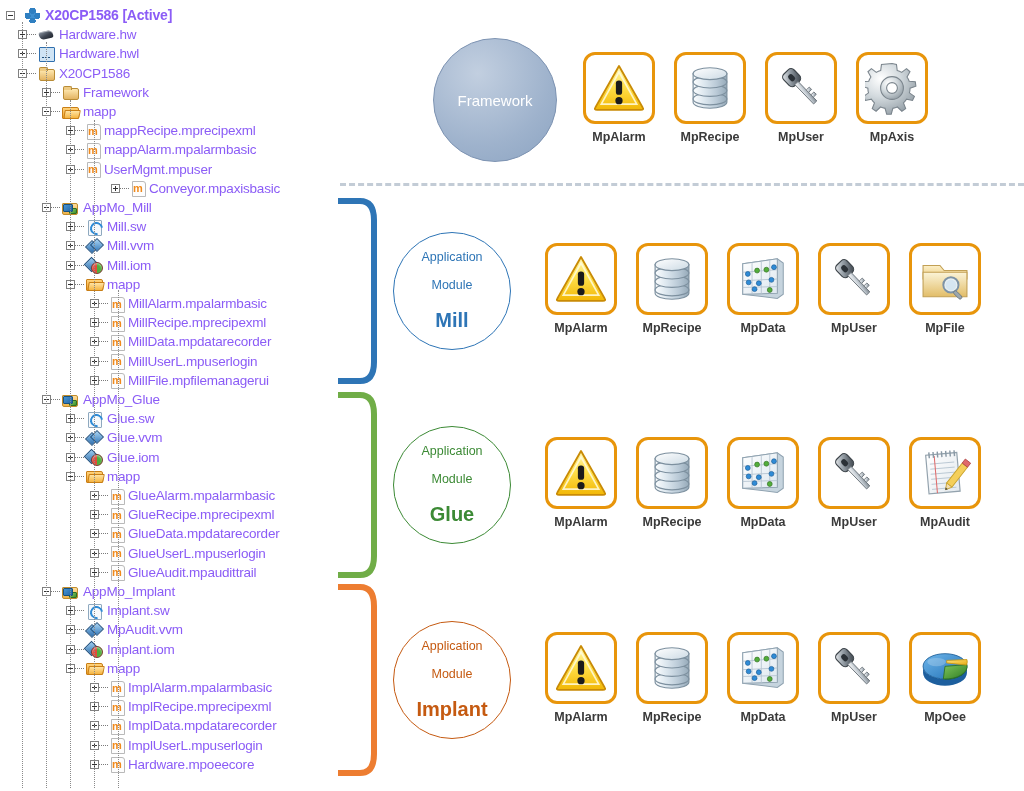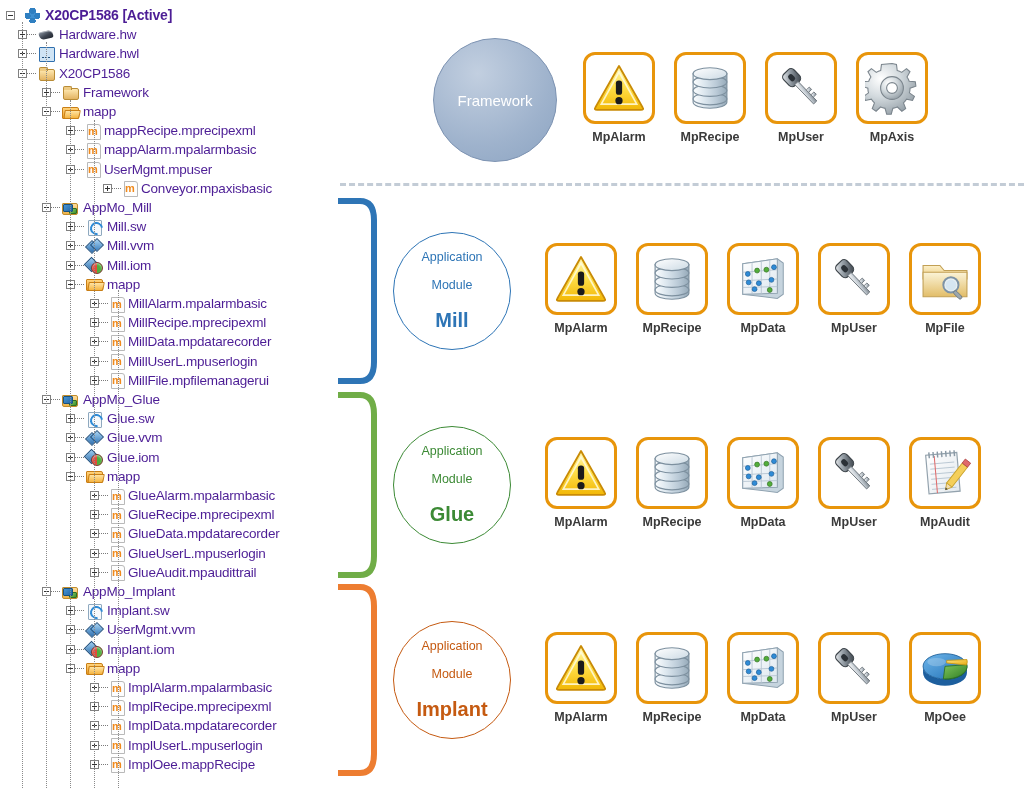--- a/index.html
+++ b/index.html
@@ -15,21 +15,21 @@
   #tree { position: absolute; left: 0; top: 0; width: 340px; height: 791px; }
   .node {
     position: absolute;
     height: 19px;
     display: flex;
     align-items: center;
     white-space: nowrap;
   }
   .node .lbl {
     font-size: 13.5px;
-    color: #4c1d95;
+    color: #8b5cf6;
     line-height: 19px;
     padding-left: 4px;
     letter-spacing: -0.2px;
   }
   .node.root .lbl { font-weight: bold; font-size: 14px; }
 
   
   .exp {
     width: 9px; height: 9px;
     border: 1px solid #808080;
@@ -275,21 +275,21 @@
         <span class="dots"></span>
         <span class="ico ico-m"></span>
         <span class="lbl">mappAlarm.mpalarmbasic</span>
       </div>
       <div class="node" style="left:66px;top:159.6px;">
         <span class="exp plus"></span>
         <span class="dots"></span>
         <span class="ico ico-m"></span>
         <span class="lbl">UserMgmt.mpuser</span>
       </div>
-      <div class="node" style="left:66px;top:178.79999999999998px;padding-left:37px;">
+      <div class="node" style="left:74px;top:178.79999999999998px;padding-left:37px;">
         <span class="exp plus"></span>
         <span class="dots"></span>
         <span class="ico ico-m"></span>
         <span class="lbl">Conveyor.mpaxisbasic</span>
       </div>
       <div class="node" style="left:42px;top:198px;">
         <span class="exp"></span>
         <span class="dots"></span>
         <span class="ico ico-appmo">
           <span class="chip2"></span>
@@ -423,21 +423,21 @@
       <div class="node" style="left:66px;top:601.1999999999999px;">
         <span class="exp plus"></span>
         <span class="dots"></span>
         <span class="ico ico-sw"></span>
         <span class="lbl">Implant.sw</span>
       </div>
       <div class="node" style="left:66px;top:620.4px;">
         <span class="exp plus"></span>
         <span class="dots"></span>
         <span class="ico ico-vvm"></span>
-        <span class="lbl">UserMgmt.vvm</span>
+        <span class="lbl">MpAudit.vvm</span>
       </div>
       <div class="node" style="left:66px;top:639.6px;">
         <span class="exp plus"></span>
         <span class="dots"></span>
         <span class="ico ico-iom"></span>
         <span class="lbl">Implant.iom</span>
       </div>
       <div class="node" style="left:66px;top:658.8px;">
         <span class="exp"></span>
         <span class="dots"></span>
@@ -465,21 +465,21 @@
       <div class="node" style="left:90px;top:735.6px;">
         <span class="exp plus"></span>
         <span class="dots"></span>
         <span class="ico ico-m"></span>
         <span class="lbl">ImplUserL.mpuserlogin</span>
       </div>
       <div class="node" style="left:90px;top:754.8px;">
         <span class="exp plus"></span>
         <span class="dots"></span>
         <span class="ico ico-m"></span>
-        <span class="lbl">ImplOee.mappRecipe</span>
+        <span class="lbl">Hardware.mpoeecore</span>
       </div>
       <div class="vline" style="left:22px;top:22px;height:766px;"></div>
       <div class="vline" style="left:46px;top:42px;height:746px;"></div>
       <div class="vline" style="left:70px;top:100px;height:688px;"></div>
       <div class="vline" style="left:94px;top:120px;height:668px;"></div>
       <div class="vline" style="left:118px;top:290px;height:498px;"></div>
     </div>
 
   <div id="diagram">
     <div class="dashsep"></div>

